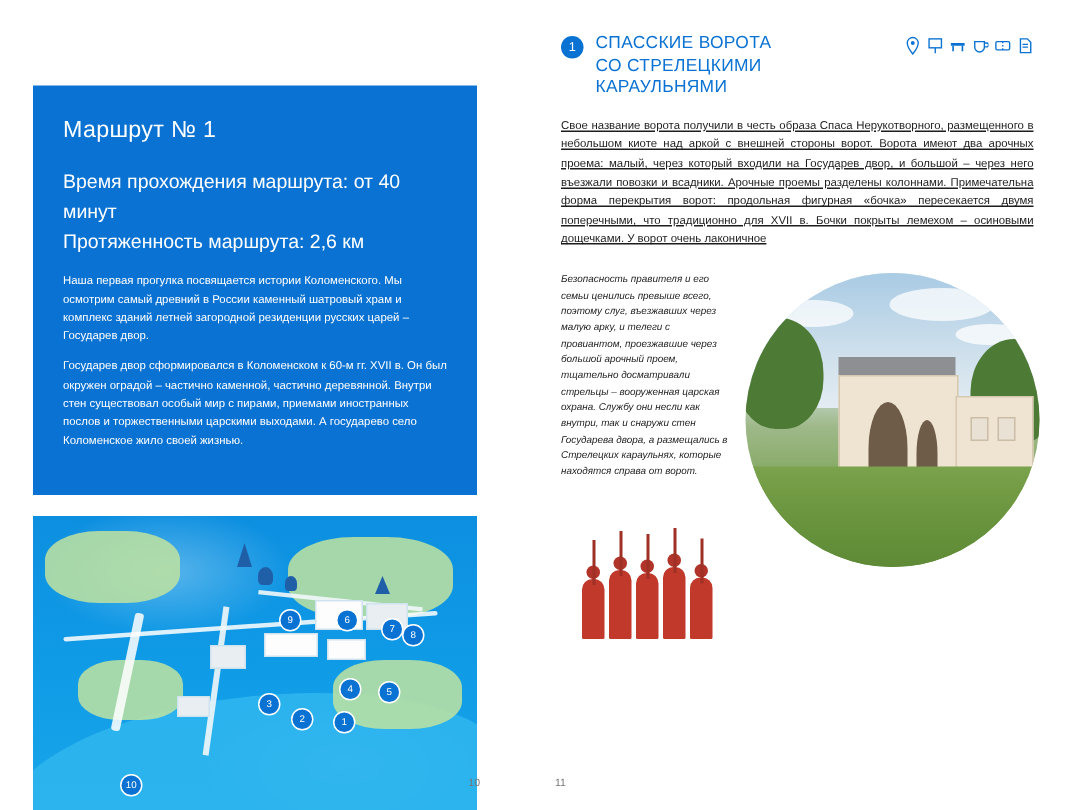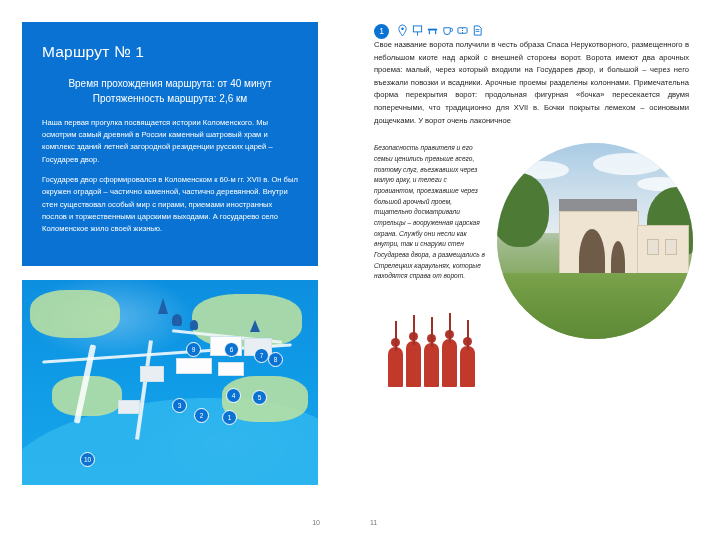--- a/index.html
+++ b/index.html
@@ -35,34 +35,34 @@
     padding: 22px 22px 0 18px;
   }
 
   
   .blue-block {
     background: #0a72d2;
     color: #ffffff;
     padding: 20px 20px 22px 20px;
     width: 296px;
     box-sizing: border-box;
+    margin-top: 35px;
   }
   .route-title {
     font-size: 15.5px;
     line-height: 1.28;
     font-weight: 400;
     letter-spacing: 0.2px;
     margin: 0 0 14px 0;
   }
   .route-title .l2 { display: block; }
   .meta-line {
-    font-size: 10px;
+    font-size: 13px;
     line-height: 1.55;
     margin: 0;
-    text-align: center;
   }
   .meta-gap { height: 10px; }
   .body-par {
     font-size: 7.6px;
     line-height: 1.62;
     margin: 0;
   }
   .par-gap { height: 8px; }
 
   .map-area {
@@ -180,24 +180,26 @@
     margin-top: 2px;
   }
   .ic {
     width: 11px; height: 13px;
     color: #0a72d2;
     display: inline-block;
   }
   .ic svg { display: block; }
 
   .rt-text {
+    margin-top: 12px;
     font-size: 7.6px;
     line-height: 1.66;
     text-align: justify;
     color: #1d1d1d;
+    text-decoration: underline;
   }
 
   .rt-lower {
     position: relative;
     margin-top: 16px;
     height: 250px;
   }
   .note-text {
     position: absolute;
     left: 0; top: 0;
@@ -341,20 +343,24 @@
 
     </div>
 
     <div class="folio folio-left">10</div>
   </div>
 
   <div class="page page-right">
 
     <div class="rt-head">
       <div class="num-badge">1</div>
+      <div class="rt-title">
+        <span>СПАССКИЕ ВОРОТА</span>
+        <span class="l2">СО СТРЕЛЕЦКИМИ КАРАУЛЬНЯМИ</span>
+      </div>
       <div class="icon-row">
         <span class="ic">
           <svg viewBox="0 0 12 14" width="11" height="13">
               <path d="M6 1C3.8 1 2 2.8 2 5c0 3 4 8 4 8s4-5 4-8c0-2.2-1.8-4-4-4z" fill="none" stroke="#0a72d2" stroke-width="1"></path>
               <circle cx="6" cy="5" r="1.4" fill="#0a72d2"></circle>
             </svg>
         </span>
         <span class="ic">
           <svg viewBox="0 0 12 14" width="11" height="13">
               <rect x="1.5" y="2" width="9" height="6.5" fill="none" stroke="#0a72d2" stroke-width="1"></rect>

